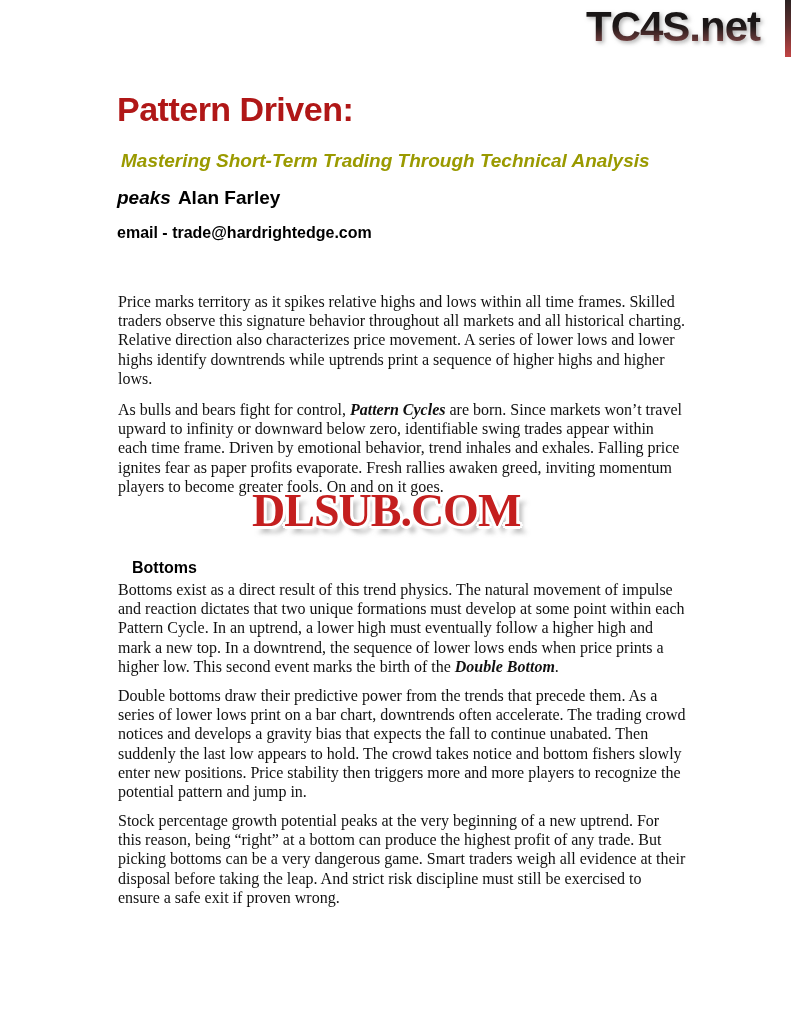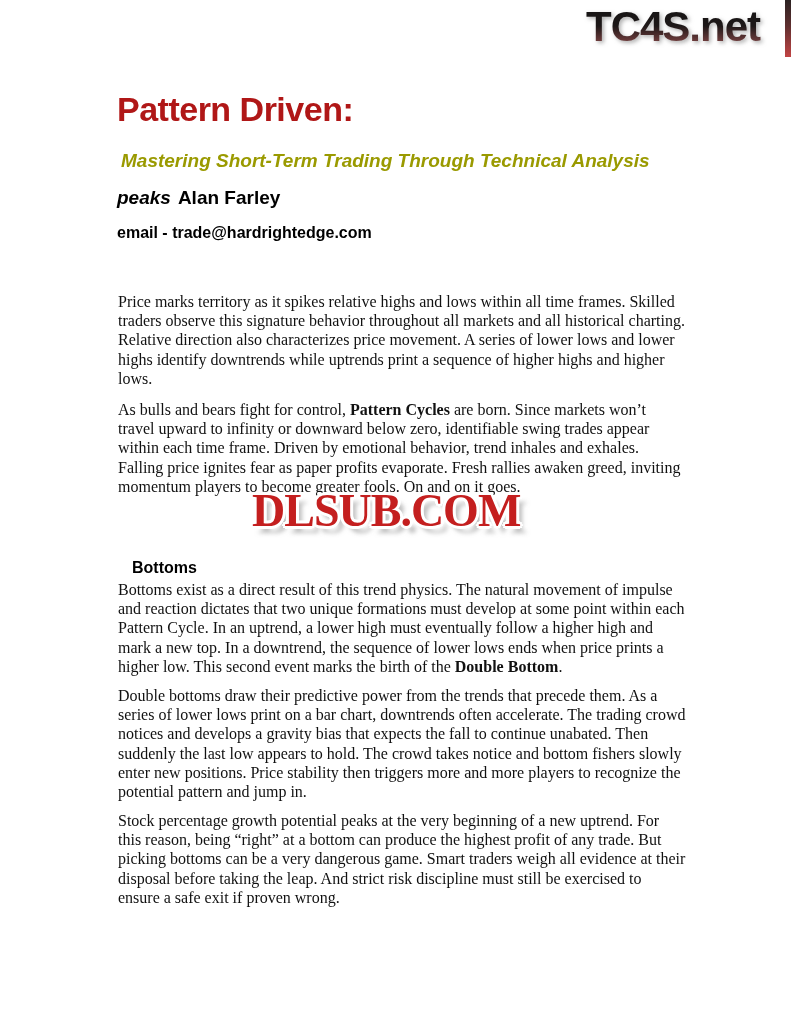--- a/index.html
+++ b/index.html
@@ -48,21 +48,21 @@
   .para {
     position:absolute; left:118px; width:568px; margin:0;
     font:16px/19.2px "Liberation Serif", serif;
     color:var(--body-text,#111111);
   }
   .p1 { top:292px; }
   .p2 { top:400px; }
   .p3 { top:580px; }
   .p4 { top:686px;font-family:Liberation Serif, serif; }
   .p5 { top:811px; }
-  .em-bi { font-weight:bold; }
+  .em-bi { font-weight:bold; font-style:italic; }
 
   .section-heading {
     position:absolute; left:117px; top:543px; margin:15px;
     font:bold 16px/19px "Liberation Sans", sans-serif; color:#000;
   }
 
   
   .dlsub-logo {
     position:absolute; left:252px; top:488px;
     font:bold 46px/46px "Liberation Serif", serif;

